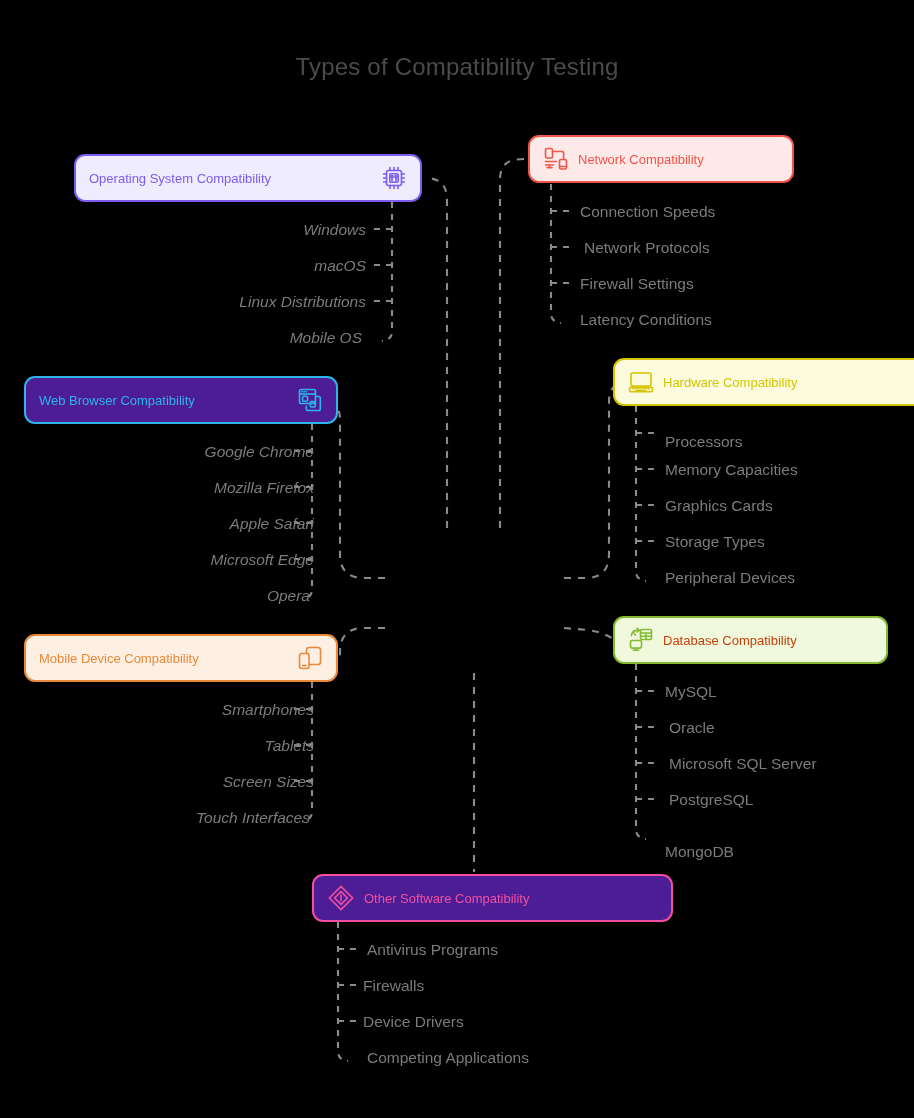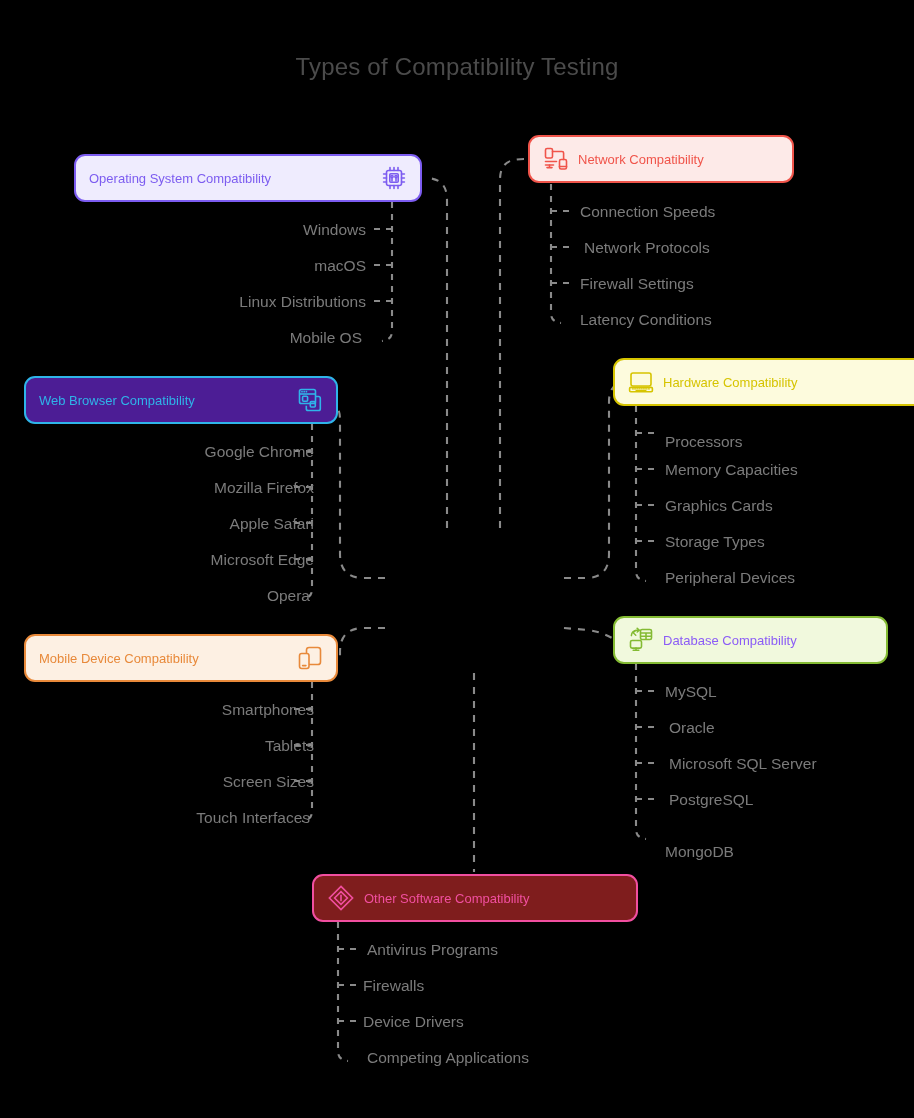--- a/index.html
+++ b/index.html
@@ -76,21 +76,21 @@
 
   
   .child {
     position: absolute;
     font-size: 15.5px;
     color: #7b7b7b;
     white-space: nowrap;
     z-index: 3;
     line-height: 1;
   }
-  .child.r { text-align: right; }
+  .child.r { text-align: right; font-style: italic; }
   svg { display: block; }
 </style>
 </head>
 <body>
 
 <div id="canvas">
 
   <svg id="wires" viewBox="0 0 914 1118">
     <g fill="none" stroke="#8a8a8a" stroke-width="2.1" stroke-dasharray="7,7" stroke-linecap="butt">
 
@@ -249,29 +249,29 @@
       <svg width="26" height="26" viewBox="0 0 26 26" fill="none" stroke="#84bb33" stroke-width="1.6">
         <rect x="12.5" y="2.5" width="11" height="10" rx="1.6"></rect>
         <path d="M12.5 6h11M18 6v6.5M12.5 9.2h11"></path>
         <rect x="2.5" y="13.5" width="11" height="7.6" rx="1.6"></rect>
         <path d="M8 21.1v2.2M5.2 23.3h5.6" stroke-linecap="round"></path>
         <path d="M3.4 8.6c0-3 2.4-5.4 5.4-5.4h2" stroke-linecap="round"></path>
         <path d="M9.2 1.4l2 1.8-2 1.8" stroke-linecap="round"></path>
         <path d="M7.6 3.4l-2.4 2.4 2.6 2.4" stroke-linecap="round" stroke-width="1.4"></path>
       </svg>
     </span>
-    <span class="b-label" style="color:#8b5cf6;">Database Compatibility</span>
+    <span class="b-label" style="color:#c2410c;">Database Compatibility</span>
   </div>
   <div class="child" style="left:665px; top:684px;">MySQL</div>
   <div class="child" style="left:669px; top:720px;">Oracle</div>
   <div class="child" style="left:669px; top:756px;">Microsoft SQL Server</div>
   <div class="child" style="left:669px; top:792px;">PostgreSQL</div>
   <div class="child" style="left:665px; top:828px;margin-top:16px;">MongoDB</div>
 
-  <div class="branch" style="left:312px; top:874px; width:326px; background:#7f1d1d; border-color:#f24fa0;">
+  <div class="branch" style="left:312px; top:874px; width:361px; background:#4c1d95; border-color:#f24fa0;">
     <span class="b-ico">
       <svg width="28" height="28" viewBox="0 0 28 28" fill="none" stroke="#f24fa0" stroke-width="1.6">
         <path d="M14 2.4 25.6 14 14 25.6 2.4 14Z"></path>
         <path d="M14 7.6 20.4 14 14 20.4 7.6 14Z"></path>
         <path d="M14 11.4V16.6" stroke-linecap="round"></path>
       </svg>
     </span>
     <span class="b-label" style="color:#f24fa0;">Other Software Compatibility</span>
   </div>
   <div class="child" style="left:367px; top:942px;">Antivirus Programs</div>

